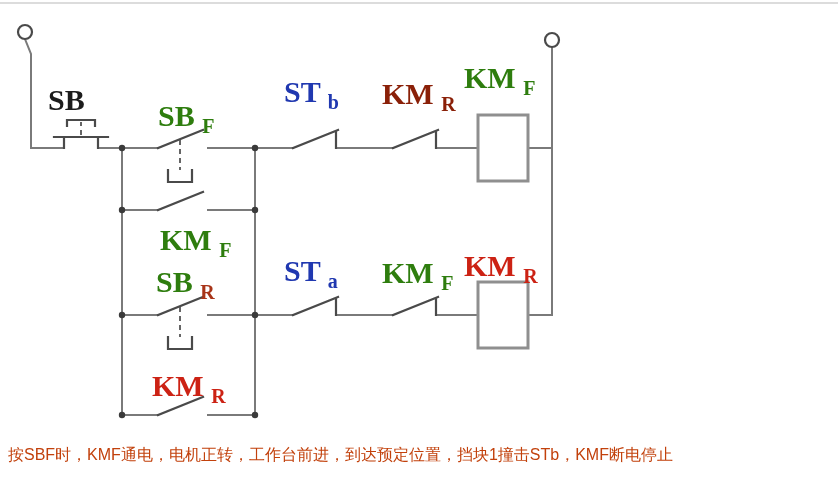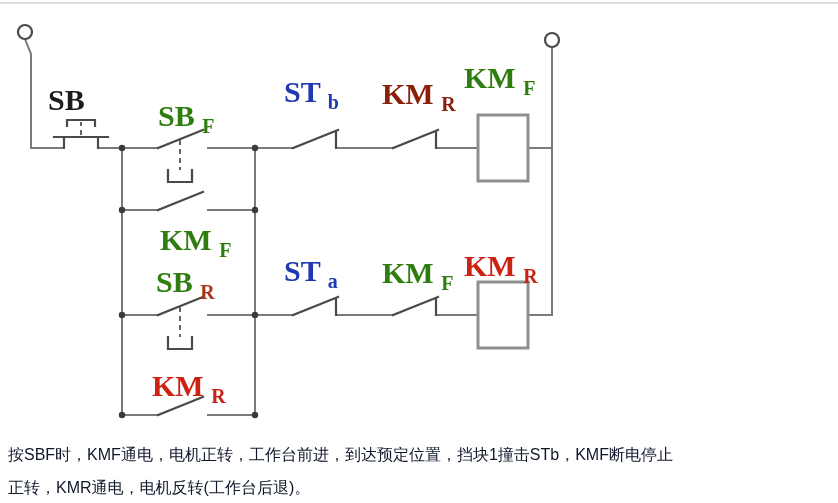--- a/index.html
+++ b/index.html
@@ -11,21 +11,21 @@
   .wire{stroke:#7a7a7a;stroke-width:2;fill:none;stroke-linecap:square;}
   .contact{stroke:#4a4a4a;stroke-width:2.2;fill:none;stroke-linecap:square;}
   .dashed{stroke:#555555;stroke-width:1.8;fill:none;stroke-dasharray:5 4;}
   .coil{stroke:#8f8f8f;stroke-width:3;fill:#ffffff;}
   .terminal{stroke:#4a4a4a;stroke-width:2.2;fill:#ffffff;}
   .dot{fill:#3a3a3a;stroke:none;}
 
   .lbl{font-family:"Liberation Serif","DejaVu Serif",serif;font-weight:bold;font-size:30px;}
   .sub{font-size:20px;font-weight:bold;}
 
-  .caption{position:absolute;left:8px;top:438px;width:820px;color:#0f172a;
+  .caption{position:absolute;left:8px;top:438px;width:820px;color:#c2410c;
            font-size:16px;line-height:33px;}
 </style>
 </head>
 <body>
 
 <div class="top-rule"></div>
 
 <svg width="838" height="432" viewBox="0 0 838 432">
 
   <g>
@@ -157,14 +157,13 @@
 
     <text class="lbl" x="464" y="276" fill="#cc2214">
       <tspan>KM</tspan>
       <tspan class="sub" dy="7">R</tspan>
     </text>
   </g>
 </svg>
 
 <div class="caption">
   <div>按SBF时，KMF通电，电机正转，工作台前进，到达预定位置，挡块1撞击STb，KMF断电停止</div>
-  <div>正转，KMR通电，电机反转(工作台后退)。</div>
 </div>
 
 </body></html>

